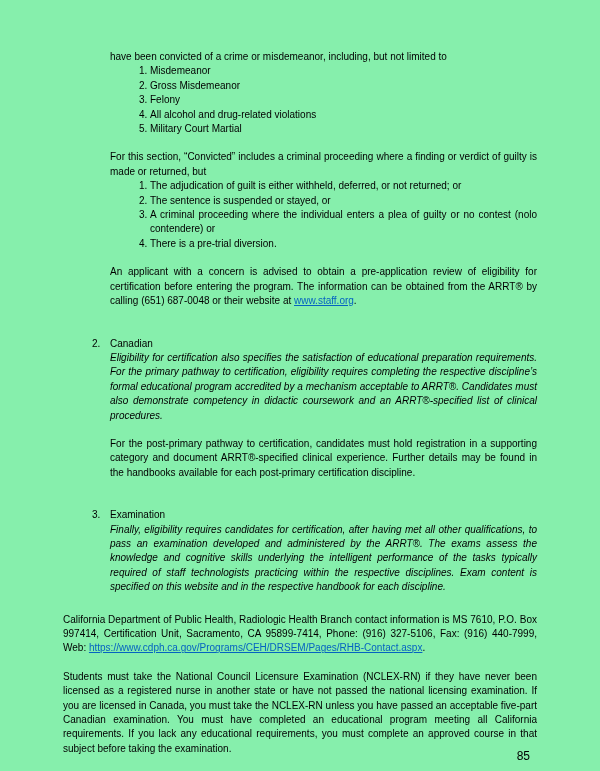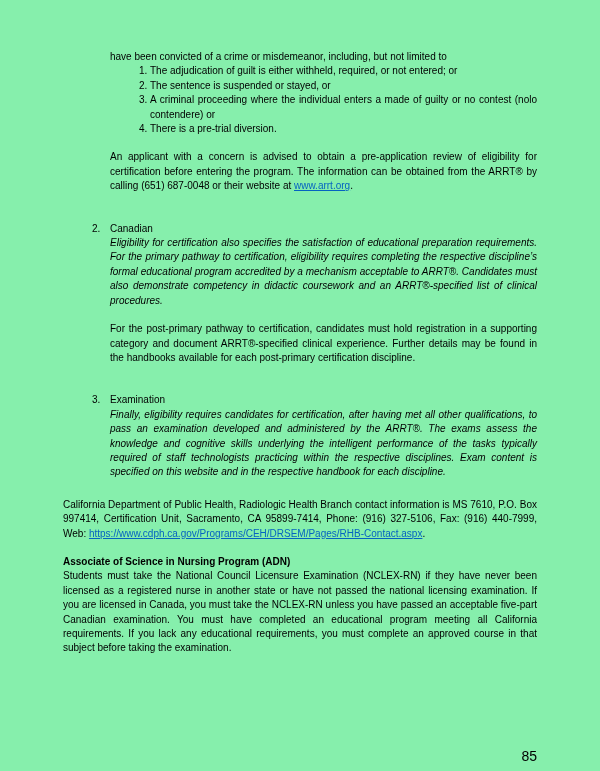--- a/index.html
+++ b/index.html
@@ -43,43 +43,51 @@
     cursor: pointer;
   }
   .outer-para { margin-top: 18px; }
   .adn-heading {
     font-weight: bold;
     text-align: left;
     margin: 0 0 0 0;
   }
   .page-number {
     position: absolute;
-    right: 63px;
+    right: 70px;
     bottom: 8px;
-    font-size: 14px;
+    font-size: 12px;
   }
 </style>
 </head>
 <body>
 
 <div class="page">
 
   <div class="indent">
 
     <p class="lead">have been convicted of a crime or misdemeanor, including, but not limited to</p>
+    <ol>
+      <li>Misdemeanor</li>
+      <li>Gross Misdemeanor</li>
+      <li>Felony</li>
+      <li>All alcohol and drug-related violations</li>
+      <li>Military Court Martial</li>
+    </ol>
 
+    <p class="lead">For this section, “Convicted” includes a criminal proceeding where a finding or verdict of guilty is made or returned, but</p>
     <ol>
-      <li>The adjudication of guilt is either withheld, required, or not entered; or</li>
+      <li>The adjudication of guilt is either withheld, deferred, or not returned; or</li>
       <li>The sentence is suspended or stayed, or</li>
-      <li>A criminal proceeding where the individual enters a made of guilty or no contest (nolo contendere) or</li>
+      <li>A criminal proceeding where the individual enters a plea of guilty or no contest (nolo contendere) or</li>
       <li>There is a pre-trial diversion.</li>
     </ol>
 
 
-    <p><span>An applicant with a concern is advised to obtain a pre-application review of eligibility for certification before entering the program. The information can be obtained from the ARRT® by calling (651) 687-0048 or their website at </span><a class="doclink">www.arrt.org</a><span>.</span></p>
+    <p><span>An applicant with a concern is advised to obtain a pre-application review of eligibility for certification before entering the program. The information can be obtained from the ARRT® by calling (651) 687-0048 or their website at </span><a class="doclink">www.staff.org</a><span>.</span></p>
 
     <div class="section">
       <div class="section-head">
         <span class="section-num">2.</span>
         <span>Canadian</span>
       </div>
       <div class="section-body">
         <p>Eligibility for certification also specifies the satisfaction of educational preparation requirements. For the primary pathway to certification, eligibility requires completing the respective discipline’s formal educational program accredited by a mechanism acceptable to ARRT®. Candidates must also demonstrate competency in didactic coursework and an ARRT®-specified list of clinical procedures.</p>
         <p>For the post-primary pathway to certification, candidates must hold registration in a supporting category and document ARRT®-specified clinical experience. Further details may be found in the handbooks available for each post-primary certification discipline.</p>
       </div>
@@ -92,18 +100,17 @@
       </div>
       <div class="section-body">
         <p>Finally, eligibility requires candidates for certification, after having met all other qualifications, to pass an examination developed and administered by the ARRT®. The exams assess the knowledge and cognitive skills underlying the intelligent performance of the tasks typically required of staff technologists practicing within the respective disciplines. Exam content is specified on this website and in the respective handbook for each discipline.</p>
       </div>
     </div>
 
   </div>
 
   <p class="outer-para"><span>California Department of Public Health, Radiologic Health Branch contact information is MS 7610, P.O. Box 997414, Certification Unit, Sacramento, CA 95899-7414, Phone: (916) 327-5106, Fax: (916) 440-7999, Web: </span><a class="doclink">https://www.cdph.ca.gov/Programs/CEH/DRSEM/Pages/RHB-Contact.aspx</a><span>.</span></p>
 
-  <p class="adn-heading">Associate of Science in Nursing Program (ADN)</p>
   <p>Students must take the National Council Licensure Examination (NCLEX-RN) if they have never been licensed as a registered nurse in another state or have not passed the national licensing examination. If you are licensed in Canada, you must take the NCLEX-RN unless you have passed an acceptable five-part Canadian examination. You must have completed an educational program meeting all California requirements. If you lack any educational requirements, you must complete an approved course in that subject before taking the examination.</p>
 
   <div class="page-number">85</div>
 
 </div>
 
 </body></html>

